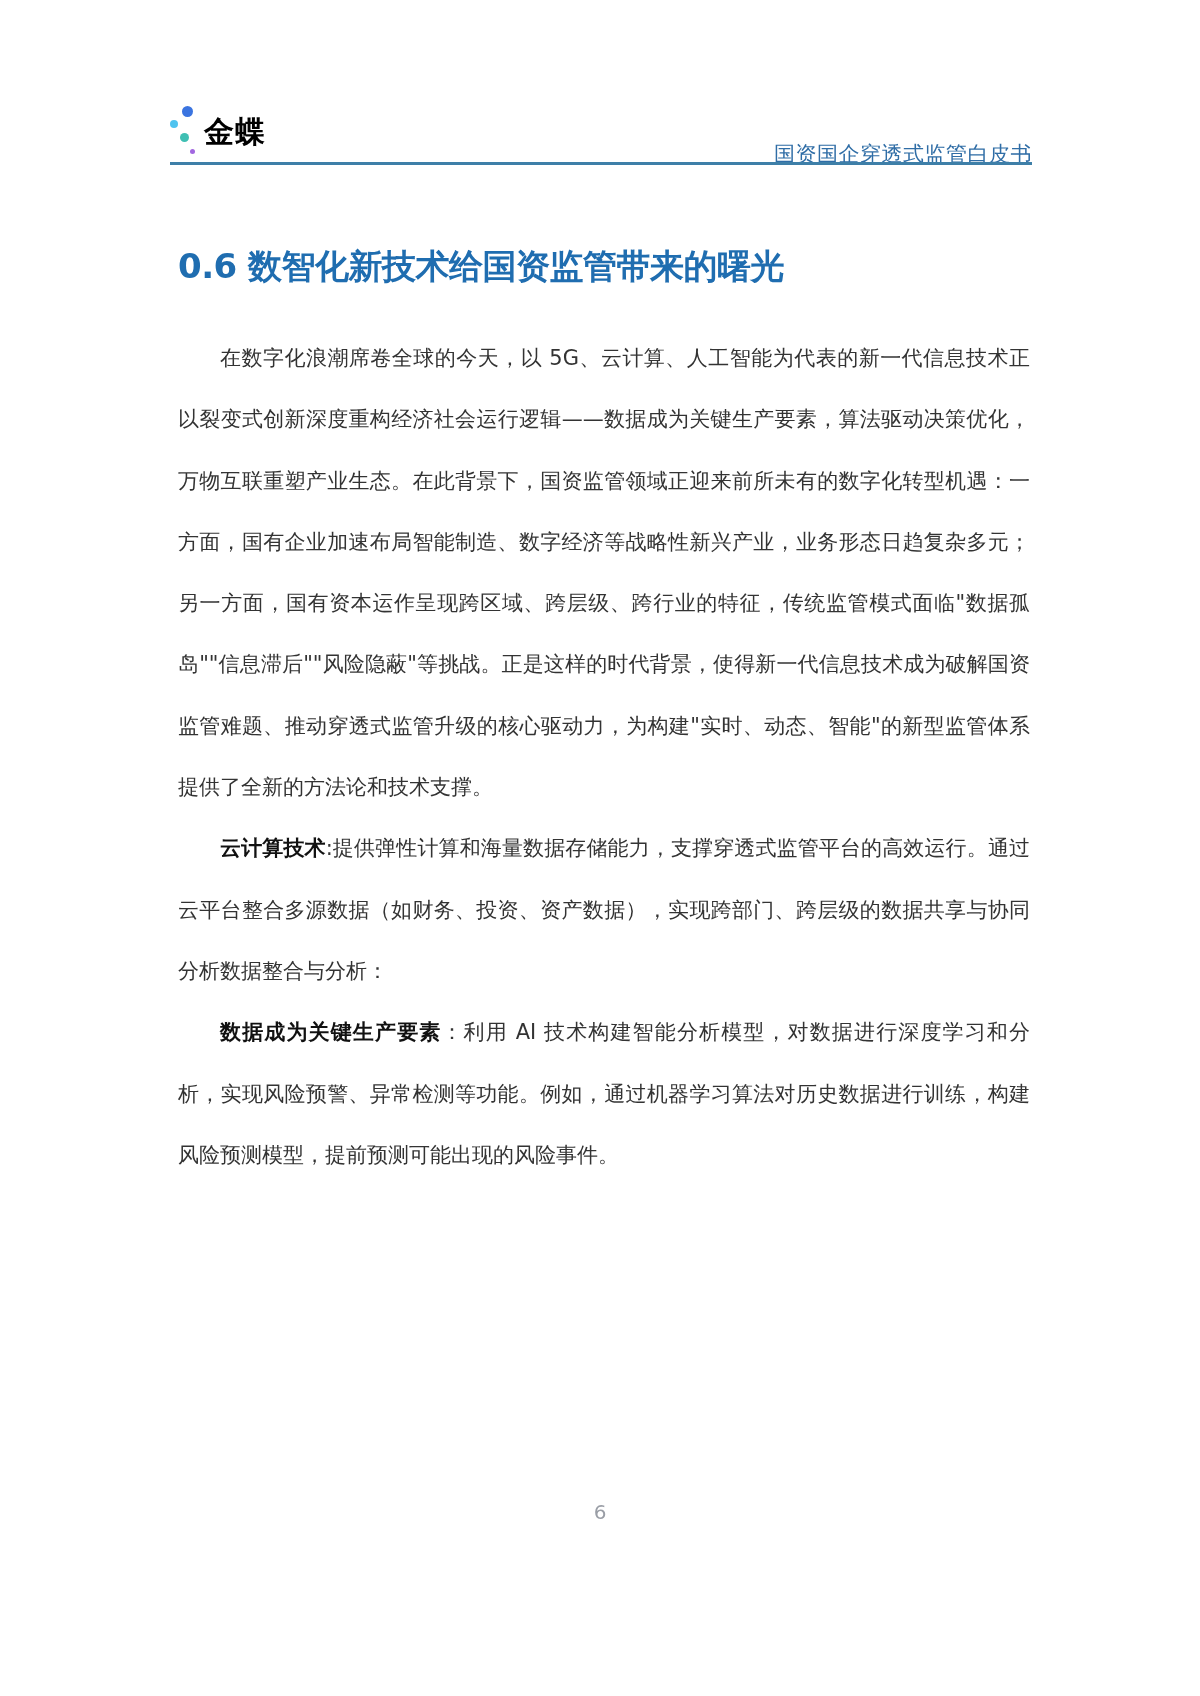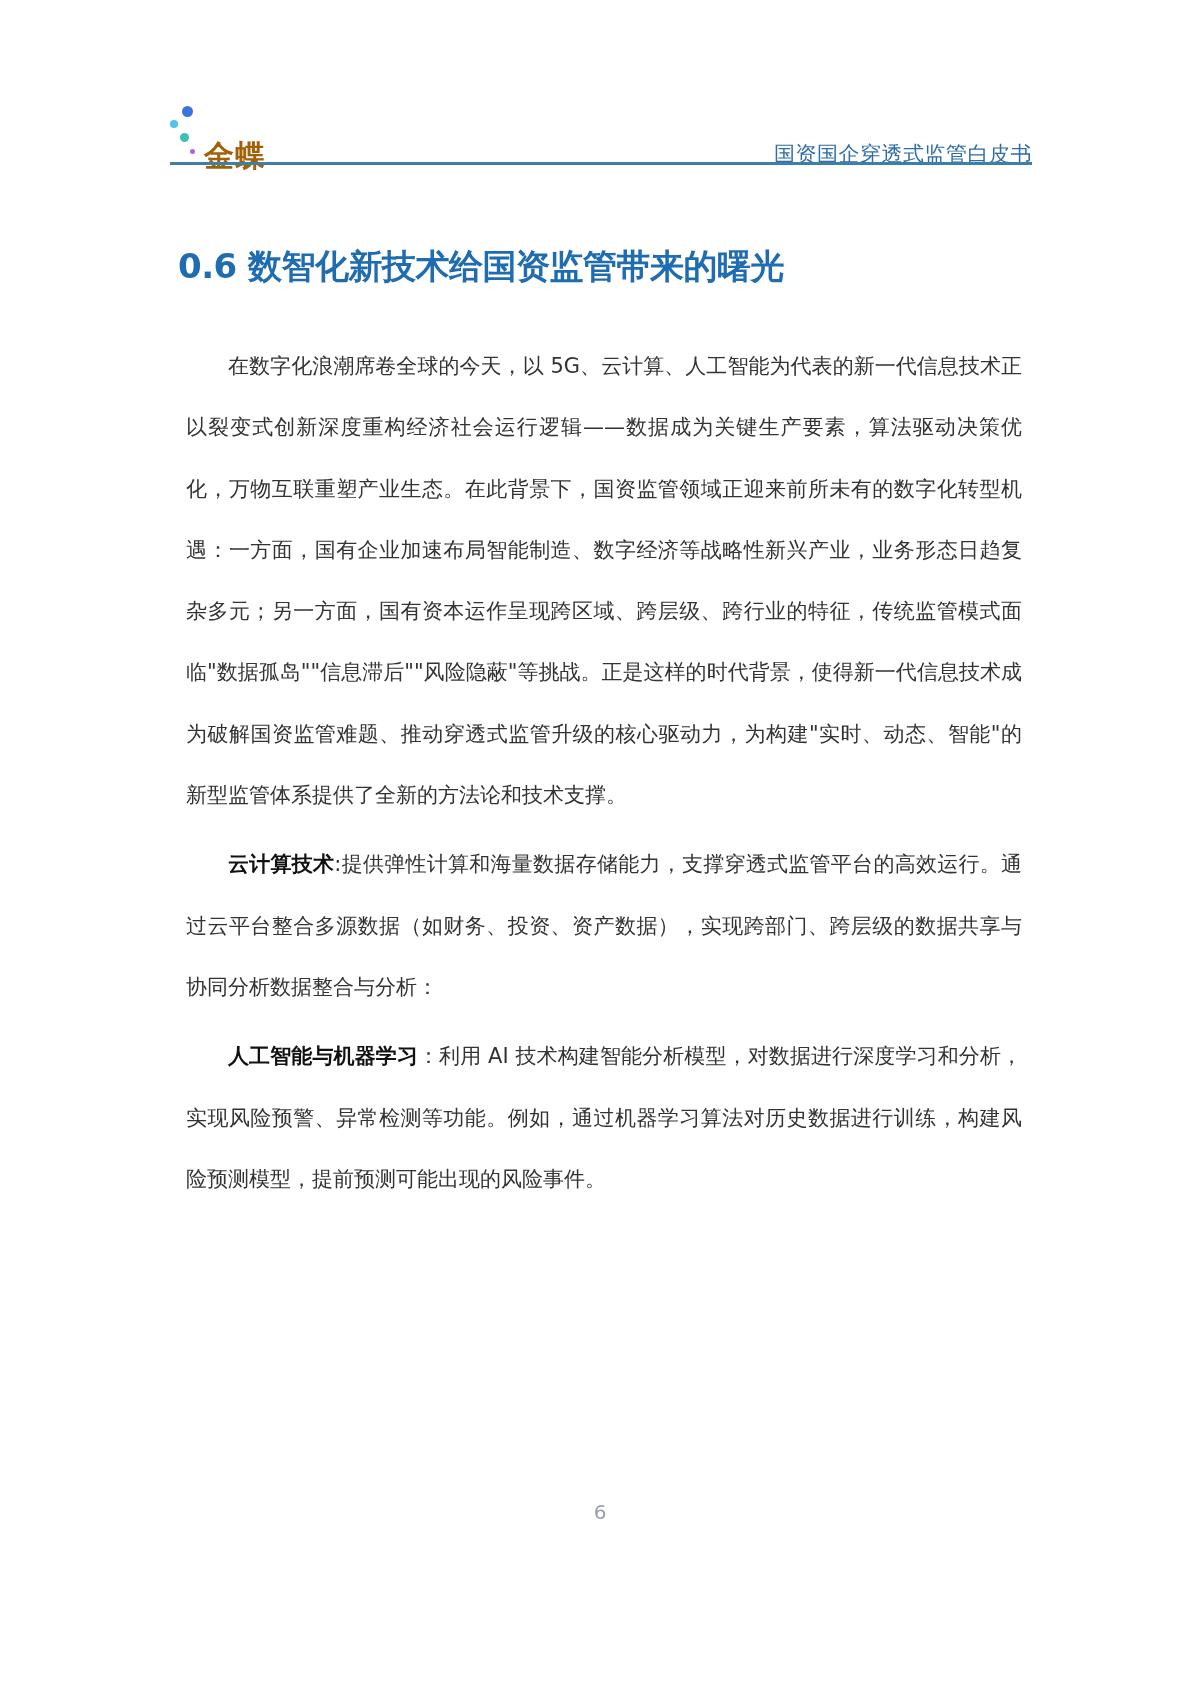--- a/index.html
+++ b/index.html
@@ -1,25 +1,25 @@
 <!DOCTYPE html>
 <html><head>
 <meta charset="utf-8">
 <style>
   html,body{margin:0;padding:0;background:#ffffff;}
   body{width:1200px;height:1696px;position:relative;overflow:hidden;font-family:"DejaVu Sans","Liberation Sans",sans-serif;}
   .header{position:absolute;left:170px;top:100px;width:862px;height:64px;}
   .logo{position:absolute;left:0;top:6px;width:110px;height:56px;}
   .dot{position:absolute;border-radius:50%;}
-  .logo-text{position:absolute;left:34px;top:6px;font-size:30px;font-weight:bold;color:#a16207;letter-spacing:1px;margin-top:24px;}
+  .logo-text{position:absolute;left:34px;top:6px;font-size:30px;font-weight:bold;color:#000000;letter-spacing:1px;}
   .doc-title{position:absolute;right:0;top:28px;font-size:21px;color:#2f6da6;letter-spacing:0.5px;margin-top:12px;}
   .rule{position:absolute;left:0;top:62px;width:862px;height:3px;background:#3e7fa8;}
   .h1{position:absolute;left:178px;top:244px;font-size:34px;font-weight:bold;color:#1f6db0;letter-spacing:-0.5px;white-space:nowrap;}
   .body{position:absolute;left:178px;top:328px;width:852px;font-size:21px;line-height:61.3px;color:#333333;text-align:justify;}
-  .body p{margin:8px;text-indent:2em;}
+  .body p{margin:0;text-indent:2em;}
   .body b{color:#111111;}
   .page-num{position:absolute;left:0;width:1200px;top:1500px;text-align:center;font-size:20px;color:#9a9ea6;}
 </style>
 </head>
 <body>
 
 <div class="header">
   <div class="logo">
     <span class="dot" style="left:12px;top:0;width:11px;height:11px;background:#3b74e0;"></span>
     <span class="dot" style="left:0;top:14px;width:8px;height:8px;background:#4fc3ef;"></span>
@@ -29,16 +29,16 @@
   </div>
   <div class="doc-title">国资国企穿透式监管白皮书</div>
   <div class="rule"></div>
 </div>
 
 <div class="h1">0.6 数智化新技术给国资监管带来的曙光</div>
 
 <div class="body">
   <p><span>在数字化浪潮席卷全球的今天，以 5G、云计算、人工智能为代表的新一代信息技术正以裂变式创新深度重构经济社会运行逻辑——数据成为关键生产要素，算法驱动决策优化，万物互联重塑产业生态。在此背景下，国资监管领域正迎来前所未有的数字化转型机遇：一方面，国有企业加速布局智能制造、数字经济等战略性新兴产业，业务形态日趋复杂多元；另一方面，国有资本运作呈现跨区域、跨层级、跨行业的特征，传统监管模式面临"数据孤岛""信息滞后""风险隐蔽"等挑战。正是这样的时代背景，使得新一代信息技术成为破解国资监管难题、推动穿透式监管升级的核心驱动力，为构建"实时、动态、智能"的新型监管体系提供了全新的方法论和技术支撑。</span></p>
   <p><b>云计算技术</b><span>:提供弹性计算和海量数据存储能力，支撑穿透式监管平台的高效运行。通过云平台整合多源数据（如财务、投资、资产数据），实现跨部门、跨层级的数据共享与协同分析数据整合与分析：</span></p>
-  <p><b>人工智能与机器学习</b><span>：利用 AI 技术构建智能分析模型，对数据进行深度学习和分析，实现风险预警、异常检测等功能。例如，通过机器学习算法对历史数据进行训练，构建风险预测模型，提前预测可能出现的风险事件。</span></p>
+  <p><b>数据成为关键生产要素</b><span>：利用 AI 技术构建智能分析模型，对数据进行深度学习和分析，实现风险预警、异常检测等功能。例如，通过机器学习算法对历史数据进行训练，构建风险预测模型，提前预测可能出现的风险事件。</span></p>
 </div>
 
 <div class="page-num">6</div>
 
 </body></html>

